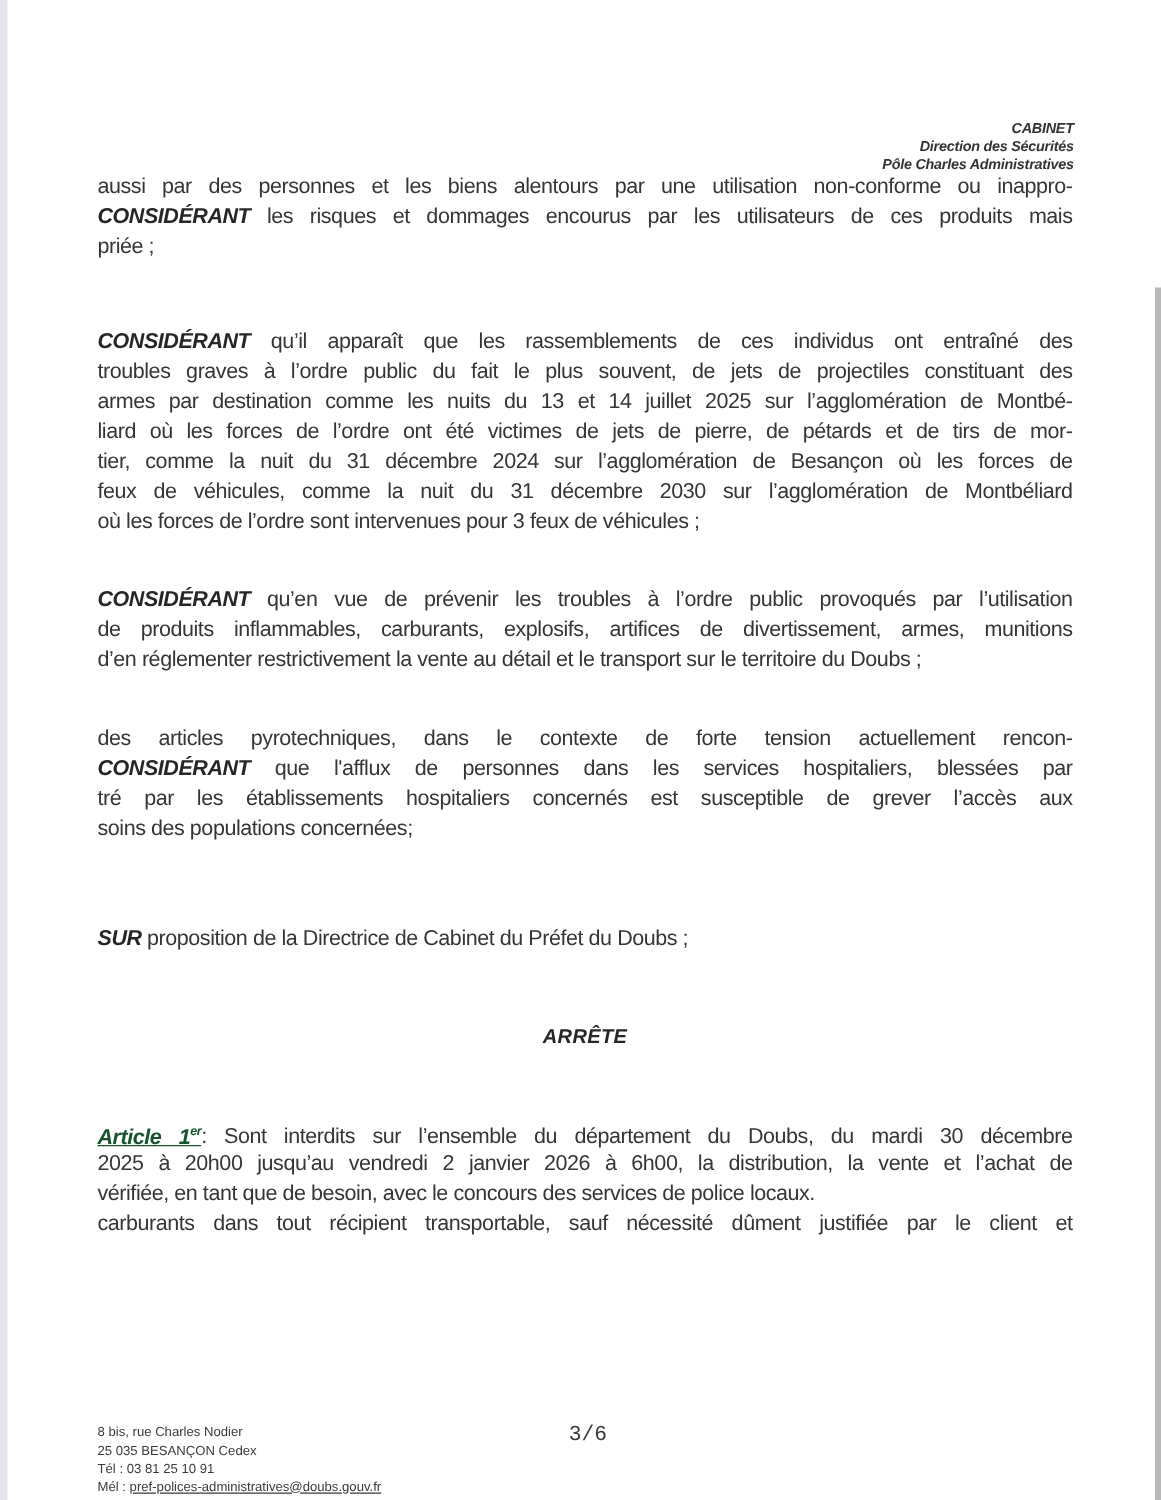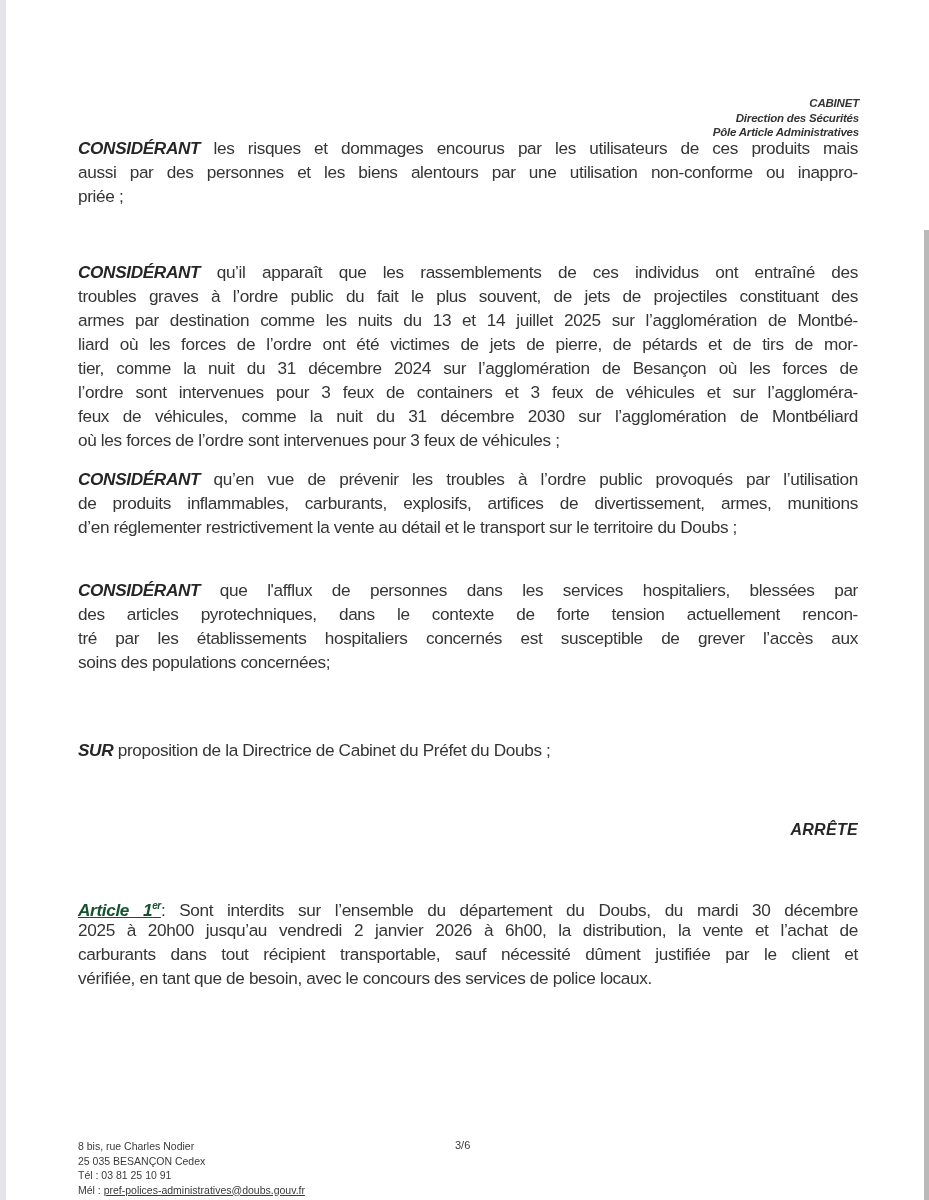--- a/index.html
+++ b/index.html
@@ -59,21 +59,21 @@
     }
     .line.last { text-align-last: left; }
     .kw {
       font-weight: bold;
       font-style: italic;
       color: #262626;
     }
     .center-title {
       position: absolute;
       left: 0; width: 780px;
-      text-align: right;
+      text-align: center;
       font-weight: bold;
       font-style: italic;
       font-size: 16px;
       letter-spacing: 0.3px;
       color: #262626;
     }
     .article-label {
       font-weight: bold;
       font-style: italic;
       text-decoration: underline;
@@ -88,79 +88,79 @@
       font-size: 10.5px;
       line-height: 14.5px;
       color: #3a3a3a;
       margin-top: 44px;
     }
     .footer .email { text-decoration: underline; }
     .page-num {
       position: absolute;
       left: 455px;
       top: 1139px;
-      font-size: 11px;
+      font-size: 17px;
       color: #3a3a3a;
+      font-family: Liberation Mono, monospace;
     }
   </style>
 </head>
 <body>
 
 <div class="edge-left"></div>
 <div class="edge-right"></div>
 
 <div class="header">
   <div>CABINET</div>
   <div>Direction des Sécurités</div>
-  <div>Pôle Article Administratives</div>
+  <div>Pôle Charles Administratives</div>
 </div>
 
 <div class="body-text" style="top:0;">
 
   <div class="para" style="top:136px;">
+    <span class="line">aussi par des personnes et les biens alentours par une utilisation non-conforme ou inappro-</span>
     <span class="line"><span class="kw">CONSIDÉRANT</span><span> les risques et dommages encourus par les utilisateurs de ces produits mais</span></span>
-    <span class="line">aussi par des personnes et les biens alentours par une utilisation non-conforme ou inappro-</span>
     <span class="line last">priée ;</span>
   </div>
 
   <div class="para" style="top:228px;margin-top:32px;">
     <span class="line"><span class="kw">CONSIDÉRANT</span><span> qu’il apparaît que les rassemblements de ces individus ont entraîné des</span></span>
     <span class="line">troubles graves à l’ordre public du fait le plus souvent, de jets de projectiles constituant des</span>
     <span class="line">armes par destination comme les nuits du 13 et 14 juillet 2025 sur l’agglomération de Montbé-</span>
     <span class="line">liard où les forces de l’ordre ont été victimes de jets de pierre, de pétards et de tirs de mor-</span>
     <span class="line">tier, comme la nuit du 31 décembre 2024 sur l’agglomération de Besançon où les forces de</span>
-    <span class="line">l’ordre sont intervenues pour 3 feux de containers et 3 feux de véhicules et sur l’aggloméra-</span>
     <span class="line">feux de véhicules, comme la nuit du 31 décembre 2030 sur l’agglomération de Montbéliard</span>
     <span class="line last">où  les forces de l’ordre sont intervenues pour 3 feux de véhicules ;</span>
   </div>
 
   <div class="para" style="top:467px;">
     <span class="line"><span class="kw">CONSIDÉRANT</span><span> qu’en vue de prévenir les troubles à l’ordre public provoqués par l’utilisation</span></span>
     <span class="line">de produits inflammables, carburants, explosifs, artifices de divertissement, armes, munitions</span>
     <span class="line last">d’en réglementer restrictivement la vente au détail et le transport sur le territoire du Doubs ;</span>
   </div>
 
   <div class="para" style="top:578px;">
+    <span class="line">des articles pyrotechniques, dans le contexte de forte tension actuellement rencon-</span>
     <span class="line"><span class="kw">CONSIDÉRANT</span><span> que l'afflux de personnes dans les services hospitaliers, blessées par</span></span>
-    <span class="line">des articles pyrotechniques, dans le contexte de forte tension actuellement rencon-</span>
     <span class="line">tré par les établissements hospitaliers concernés est susceptible de grever l’accès aux</span>
     <span class="line last">soins des populations concernées;</span>
   </div>
 
   <div class="para" style="top:738px;">
     <span class="line last"><span class="kw">SUR</span><span> proposition de la Directrice de Cabinet du Préfet du Doubs ;</span></span>
   </div>
 
   <div class="center-title" style="top:818px;">ARRÊTE</div>
 
   <div class="para" style="top:894px;">
     <span class="line"><span class="article-label"><span>Article 1</span><sup>er</sup></span><span>: </span><span>Sont interdits sur l’ensemble du département du Doubs, du mardi 30 décembre</span></span>
     <span class="line">2025 à 20h00 jusqu’au vendredi 2 janvier 2026 à 6h00, la distribution, la vente et l’achat de</span>
+    <span class="line last">vérifiée, en tant que de besoin, avec le concours des services de police locaux.</span>
     <span class="line">carburants dans tout récipient transportable, sauf nécessité dûment justifiée par le client et</span>
-    <span class="line last">vérifiée, en tant que de besoin, avec le concours des services de police locaux.</span>
   </div>
 </div>
 
 <div class="footer">
   <div>8 bis, rue Charles Nodier</div>
   <div>25 035 BESANÇON Cedex</div>
   <div>Tél : 03 81 25 10 91</div>
   <div><span>Mél : </span><span class="email">pref-polices-administratives@doubs.gouv.fr</span></div>
 </div>
 

